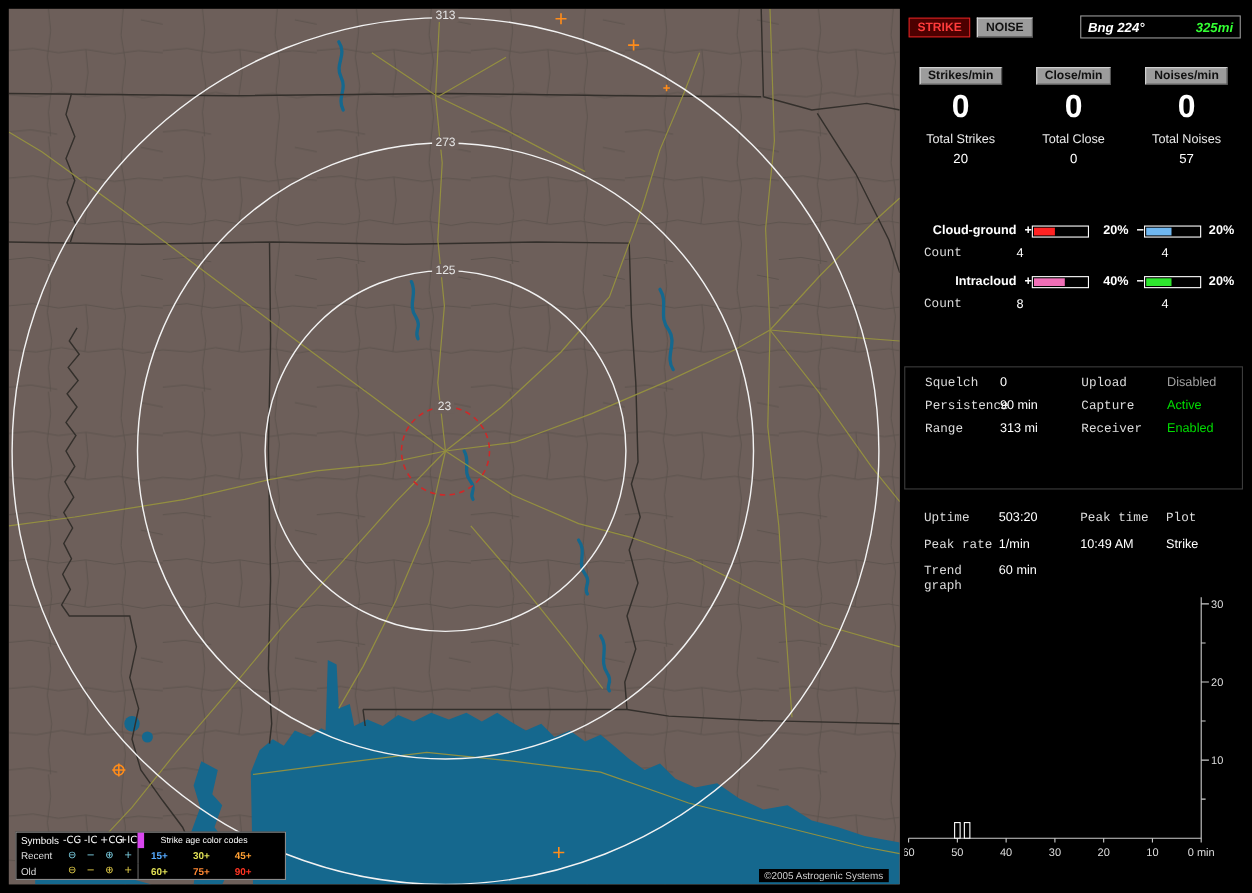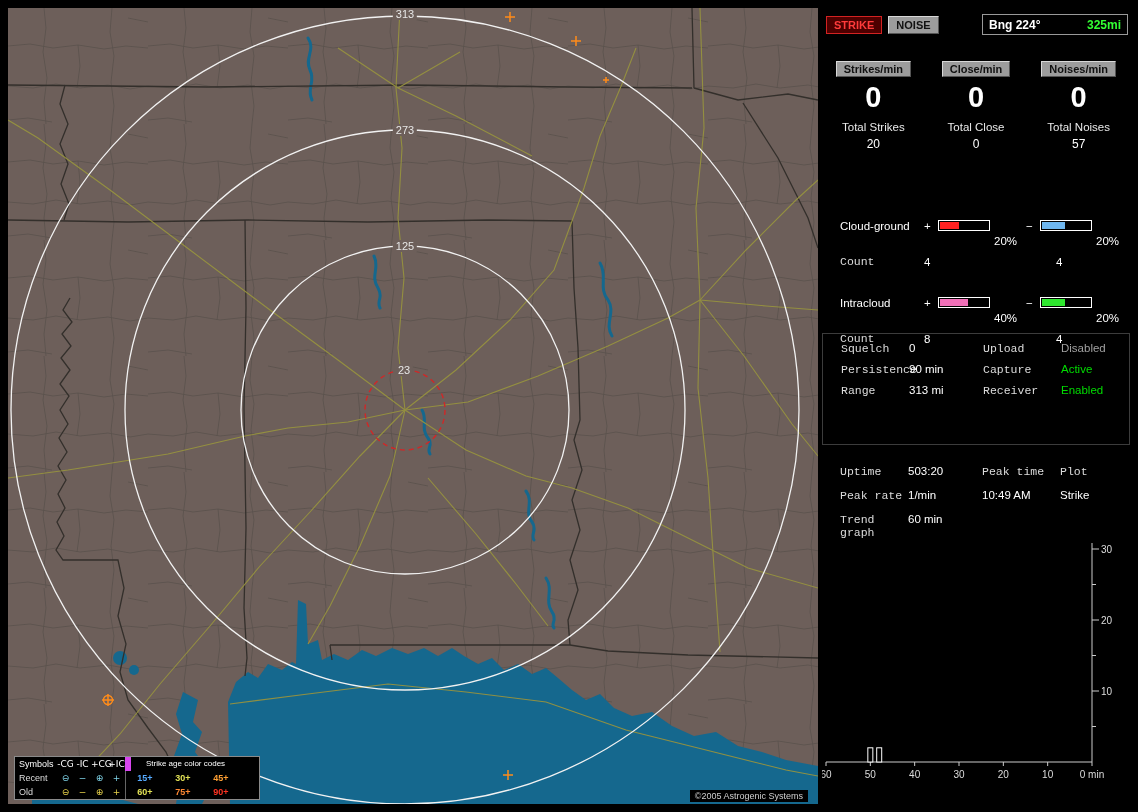--- a/index.html
+++ b/index.html
@@ -34,42 +34,42 @@
   .panel{position:absolute;left:822px;top:0;width:310px;height:812px;color:#fff;}
 
   .sec-a{position:absolute;top:10px;left:0;width:308px;}
   .toprow{display:flex;align-items:center;margin:4px 2px 0 4px;}
   .chip{font-size:11px;font-weight:bold;padding:2px 7px;border:1px solid;}
   .chip-strike{color:#ff3b3b;background:#4d0000;border-color:#d22222;}
   .chip-noise{color:#111;background:#9c9c9c;margin-left:6px;
               border-color:#d8d8d8 #555 #555 #d8d8d8;}
   .bng{margin-left:auto;width:146px;height:21px;border:1px solid #999;
        display:flex;align-items:center;justify-content:space-between;
-       padding:0 6px;font-weight:bold;font-size:12px;background:#000;}
+       padding:0 6px;font-weight:bold;font-size:12px;background:#000;font-style:italic;}
   .bng-val{color:#33ff33;}
   .counters{display:flex;margin-top:24px;}
   .ccol{flex:1;text-align:center;}
   .clabel{display:inline-block;font-size:11px;font-weight:bold;color:#111;
           background:#9c9c9c;border:1px solid;padding:1px 7px;
           border-color:#d8d8d8 #555 #555 #d8d8d8;}
   .czero{font-size:29px;font-weight:bold;color:#fff;margin-top:5px;line-height:30px;}
   .ctot{font-size:11.5px;color:#eaeaea;margin-top:9px;}
   .ctotv{font-size:12px;color:#fff;margin-top:4px;}
 
   .sec-b{position:absolute;top:204px;left:0;width:308px;
          padding-left:18px;padding-right:2px;font-size:11.5px;}
   .dist-title{color:#ccc;border-bottom:1px solid #aaa;padding:0 0 4px 0;
               margin-bottom:10px;margin-left:-2px;}
   .drow,.crow{display:grid;grid-template-columns:84px 14px 52px 36px 14px 52px 30px;
               align-items:center;}
-  .drow{margin-bottom:8px;font-weight:normal;}
+  .drow{margin-bottom:8px;font-weight:bold;text-align:right;}
   .crow{margin-bottom:13px;}
   .bar{width:52px;height:11px;border:1px solid #fff;background:#000;position:relative;}
   .bar-fill{position:absolute;left:1px;top:1px;height:7px;}
-  .pct{padding-left:4px;margin-top:31px;}
+  .pct{padding-left:4px;}
   .cnt1{grid-column:2/5;}
   .cnt2{grid-column:6/8;padding-left:16px;}
 
   .sec-c{position:absolute;top:333px;left:0;width:308px;height:112px;
          border:1px solid #3c3c3c;padding:8px 0 0 18px;font-size:11.5px;}
   .dt{color:#00ff00;font-size:15px;font-weight:bold;margin-bottom:12px;}
   .srow{display:grid;grid-template-columns:68px 74px 78px auto;margin-bottom:8px;}
   .lab{color:#dcdcdc;font-family:Liberation Mono, monospace;}
   .val{color:#fff;}
 

